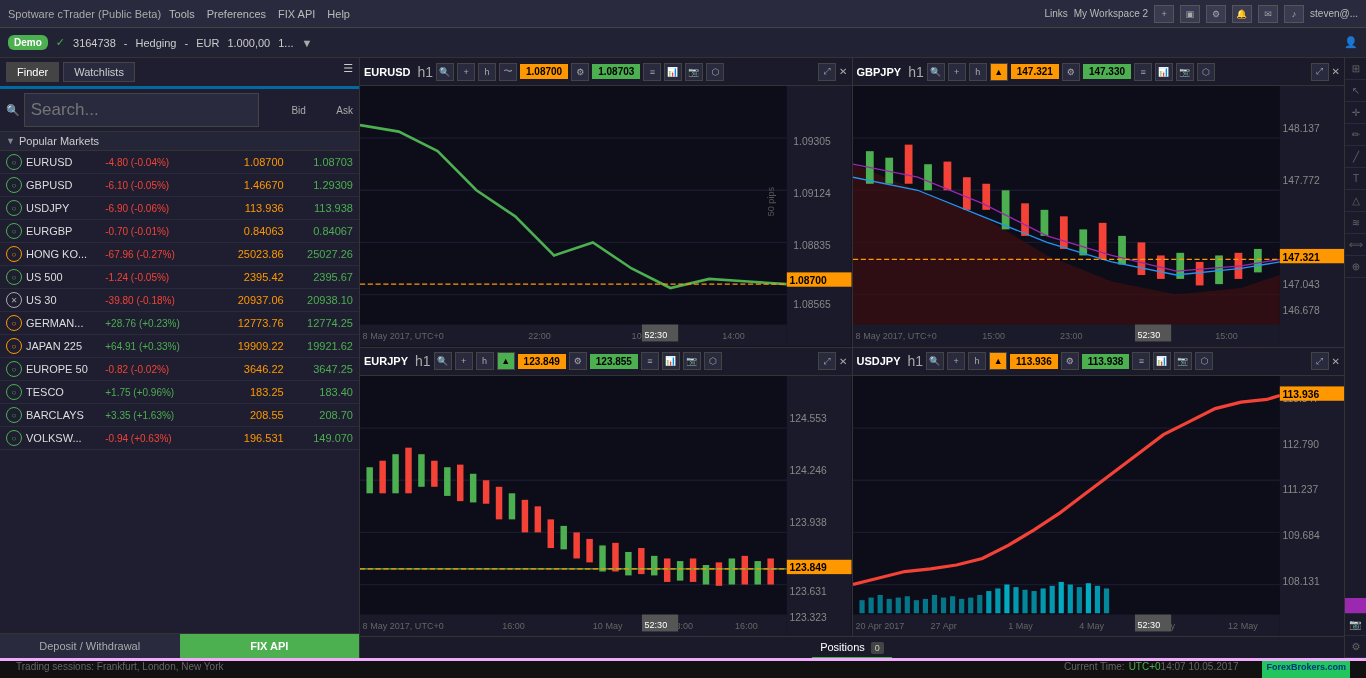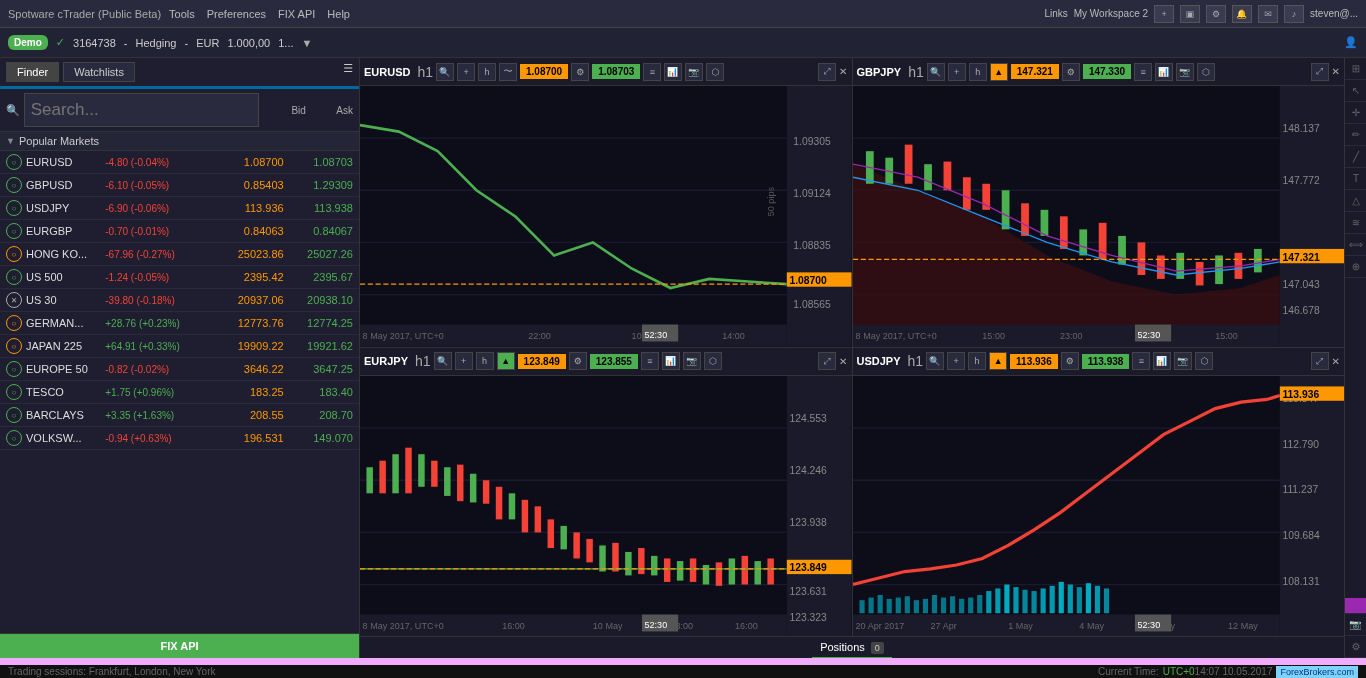--- a/index.html
+++ b/index.html
@@ -74,21 +74,21 @@
     .bottom-tab .badge { background: #444; color: #ccc; font-size: 9px; padding: 1px 4px; border-radius: 2px; margin-left: 3px; }
     .bottom-spacer { flex: 1; }
     .feedback-btn { color: #4CAF50; font-size: 11px; cursor: pointer; }
 
     
     #right-toolbar { width: 22px; background: #1a1a2a; display: flex; flex-direction: column; border-left: 1px solid #333; }
     .rt-btn { width: 22px; height: 22px; display: flex; align-items: center; justify-content: center; cursor: pointer; color: #666; font-size: 10px; border-bottom: 1px solid #2a2a3a; }
     .rt-btn.active { color: #fff; background: #3a3a5e; }
 
     
-    #sessions-bar { background: #111; height: 20px; display: flex; align-items: center; padding: 0 8px; font-size: 10px; color: #666; border-top: 7px solid #f0abfc; }
+    #sessions-bar { background: #111; height: 20px; display: flex; padding: 0 16px; font-size: 10px; color: #666; border-top: 3px solid #f0abfc; }
 
     
     .eurusd-chart { background: #0d0d1a; }
     .gbpjpy-chart { background: #a21caf; }
     .eurjpy-chart { background: #0d0d1a; }
     .usdjpy-chart { background: #0d0d1a; }
   </style>
 </head>
 <body>
 
@@ -152,21 +152,21 @@
         <div class="market-icon green">○</div>
         <span class="market-name">EURUSD</span>
         <span class="market-change neg">-4.80 (-0.04%)</span>
         <span class="market-bid">1.08700</span>
         <span class="market-ask">1.08703</span>
       </div>
       <div class="market-row">
         <div class="market-icon green">○</div>
         <span class="market-name">GBPUSD</span>
         <span class="market-change neg">-6.10 (-0.05%)</span>
-        <span class="market-bid">0.85403</span>
+        <span class="market-bid">1.46670</span>
         <span class="market-ask">1.29309</span>
       </div>
       <div class="market-row">
         <div class="market-icon green">○</div>
         <span class="market-name">USDJPY</span>
         <span class="market-change neg">-6.90 (-0.06%)</span>
         <span class="market-bid">113.936</span>
         <span class="market-ask">113.938</span>
       </div>
       <div class="market-row">
@@ -234,20 +234,21 @@
       </div>
       <div class="market-row">
         <div class="market-icon green">○</div>
         <span class="market-name">VOLKSW...</span>
         <span class="market-change neg">-0.94 (+0.63%)</span>
         <span class="market-bid">196.531</span>
         <span class="market-ask">149.070</span>
       </div>
     </div>
     <div id="sidebar-bottom">
+      <button class="deposit-btn">Deposit / Withdrawal</button>
       <button class="fxapi-btn">FIX API</button>
     </div>
   </div>
 
   <div style="flex:1;display:flex;flex-direction:column;overflow:hidden;">
 
     <div id="charts-grid">
 
       <div class="chart-panel">
         <div class="chart-header">
@@ -588,14 +589,14 @@
   </div>
 
 </div>
 
 <div id="sessions-bar">
   <span>Trading sessions: Frankfurt, London, New York</span>
   <div style="flex:1;"></div>
   <span>Current Time:</span>
   <span style="color:#4CAF50;margin-left:4px;">UTC+0</span>
   <span style="">14:07 10.05.2017</span>
-  <div style="margin-left:4px;background:#7dd3fc;color:#003580;font-size:9px;padding:1px 4px;font-weight:normal;">ForexBrokers.com</div>
+  <div style="margin-left:24px;background:#22c55e;color:#003580;font-size:9px;padding:1px 4px;font-weight:bold;">ForexBrokers.com</div>
 </div>
 
 </body></html>

